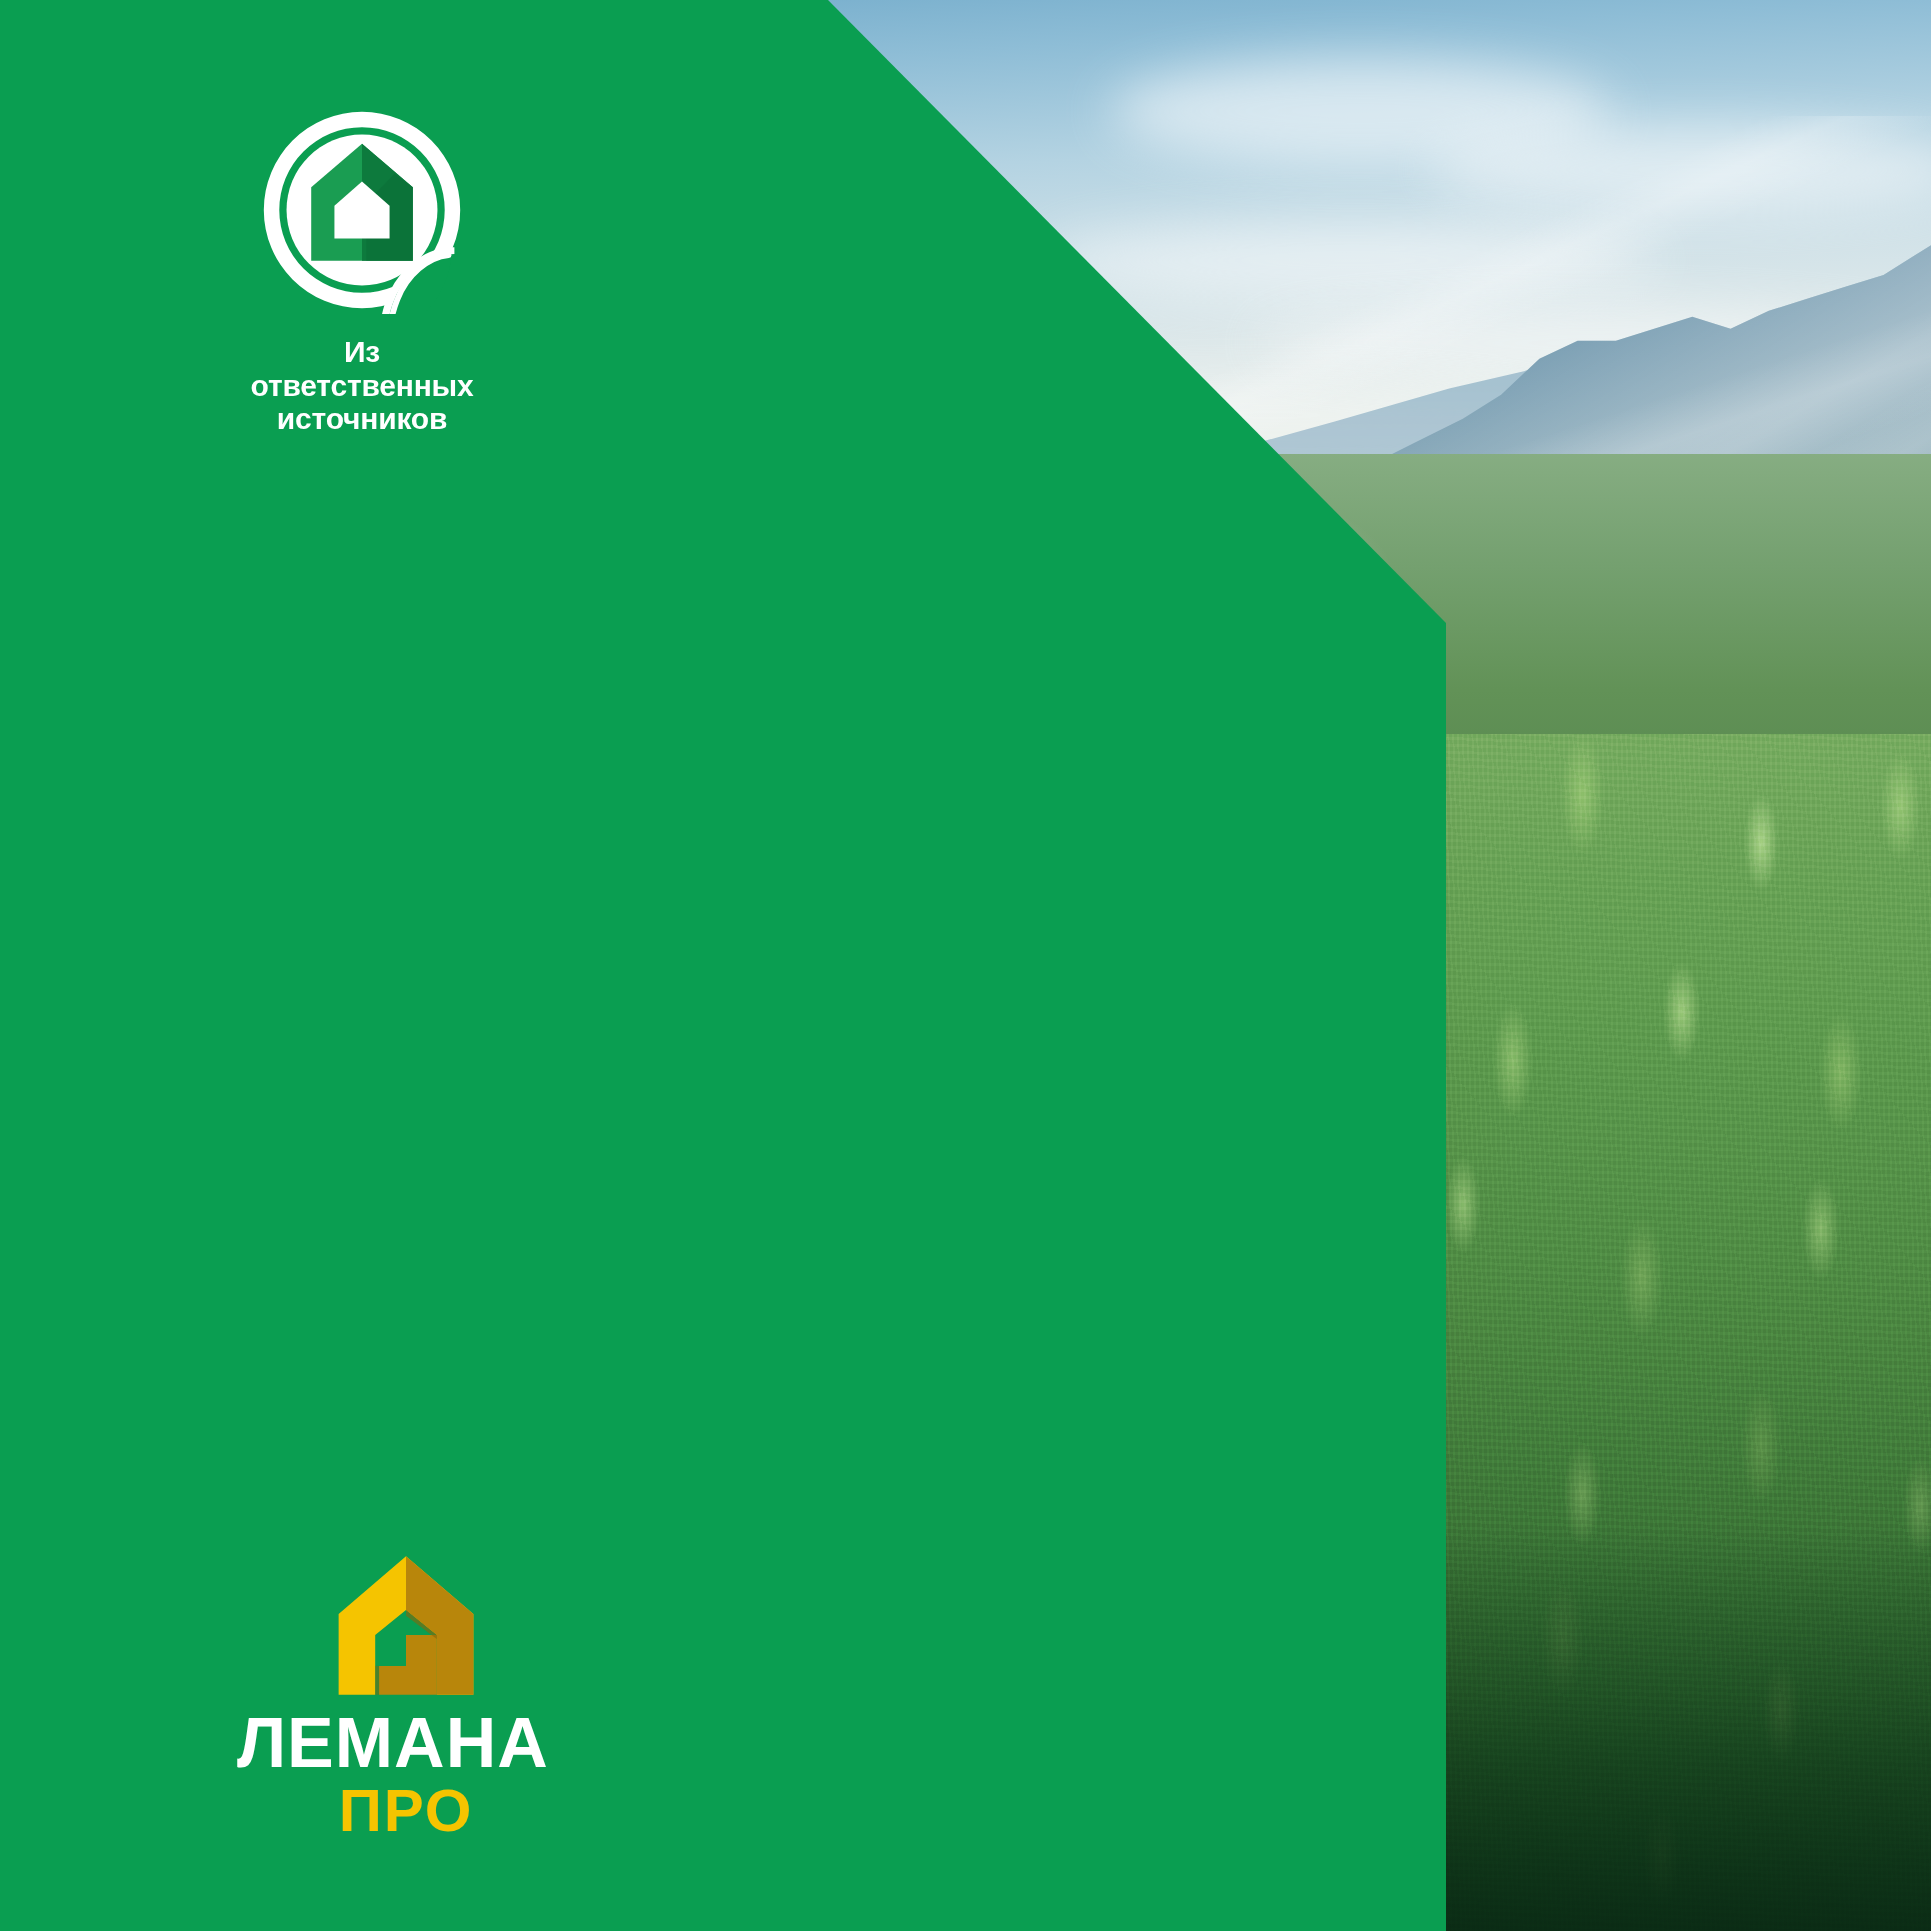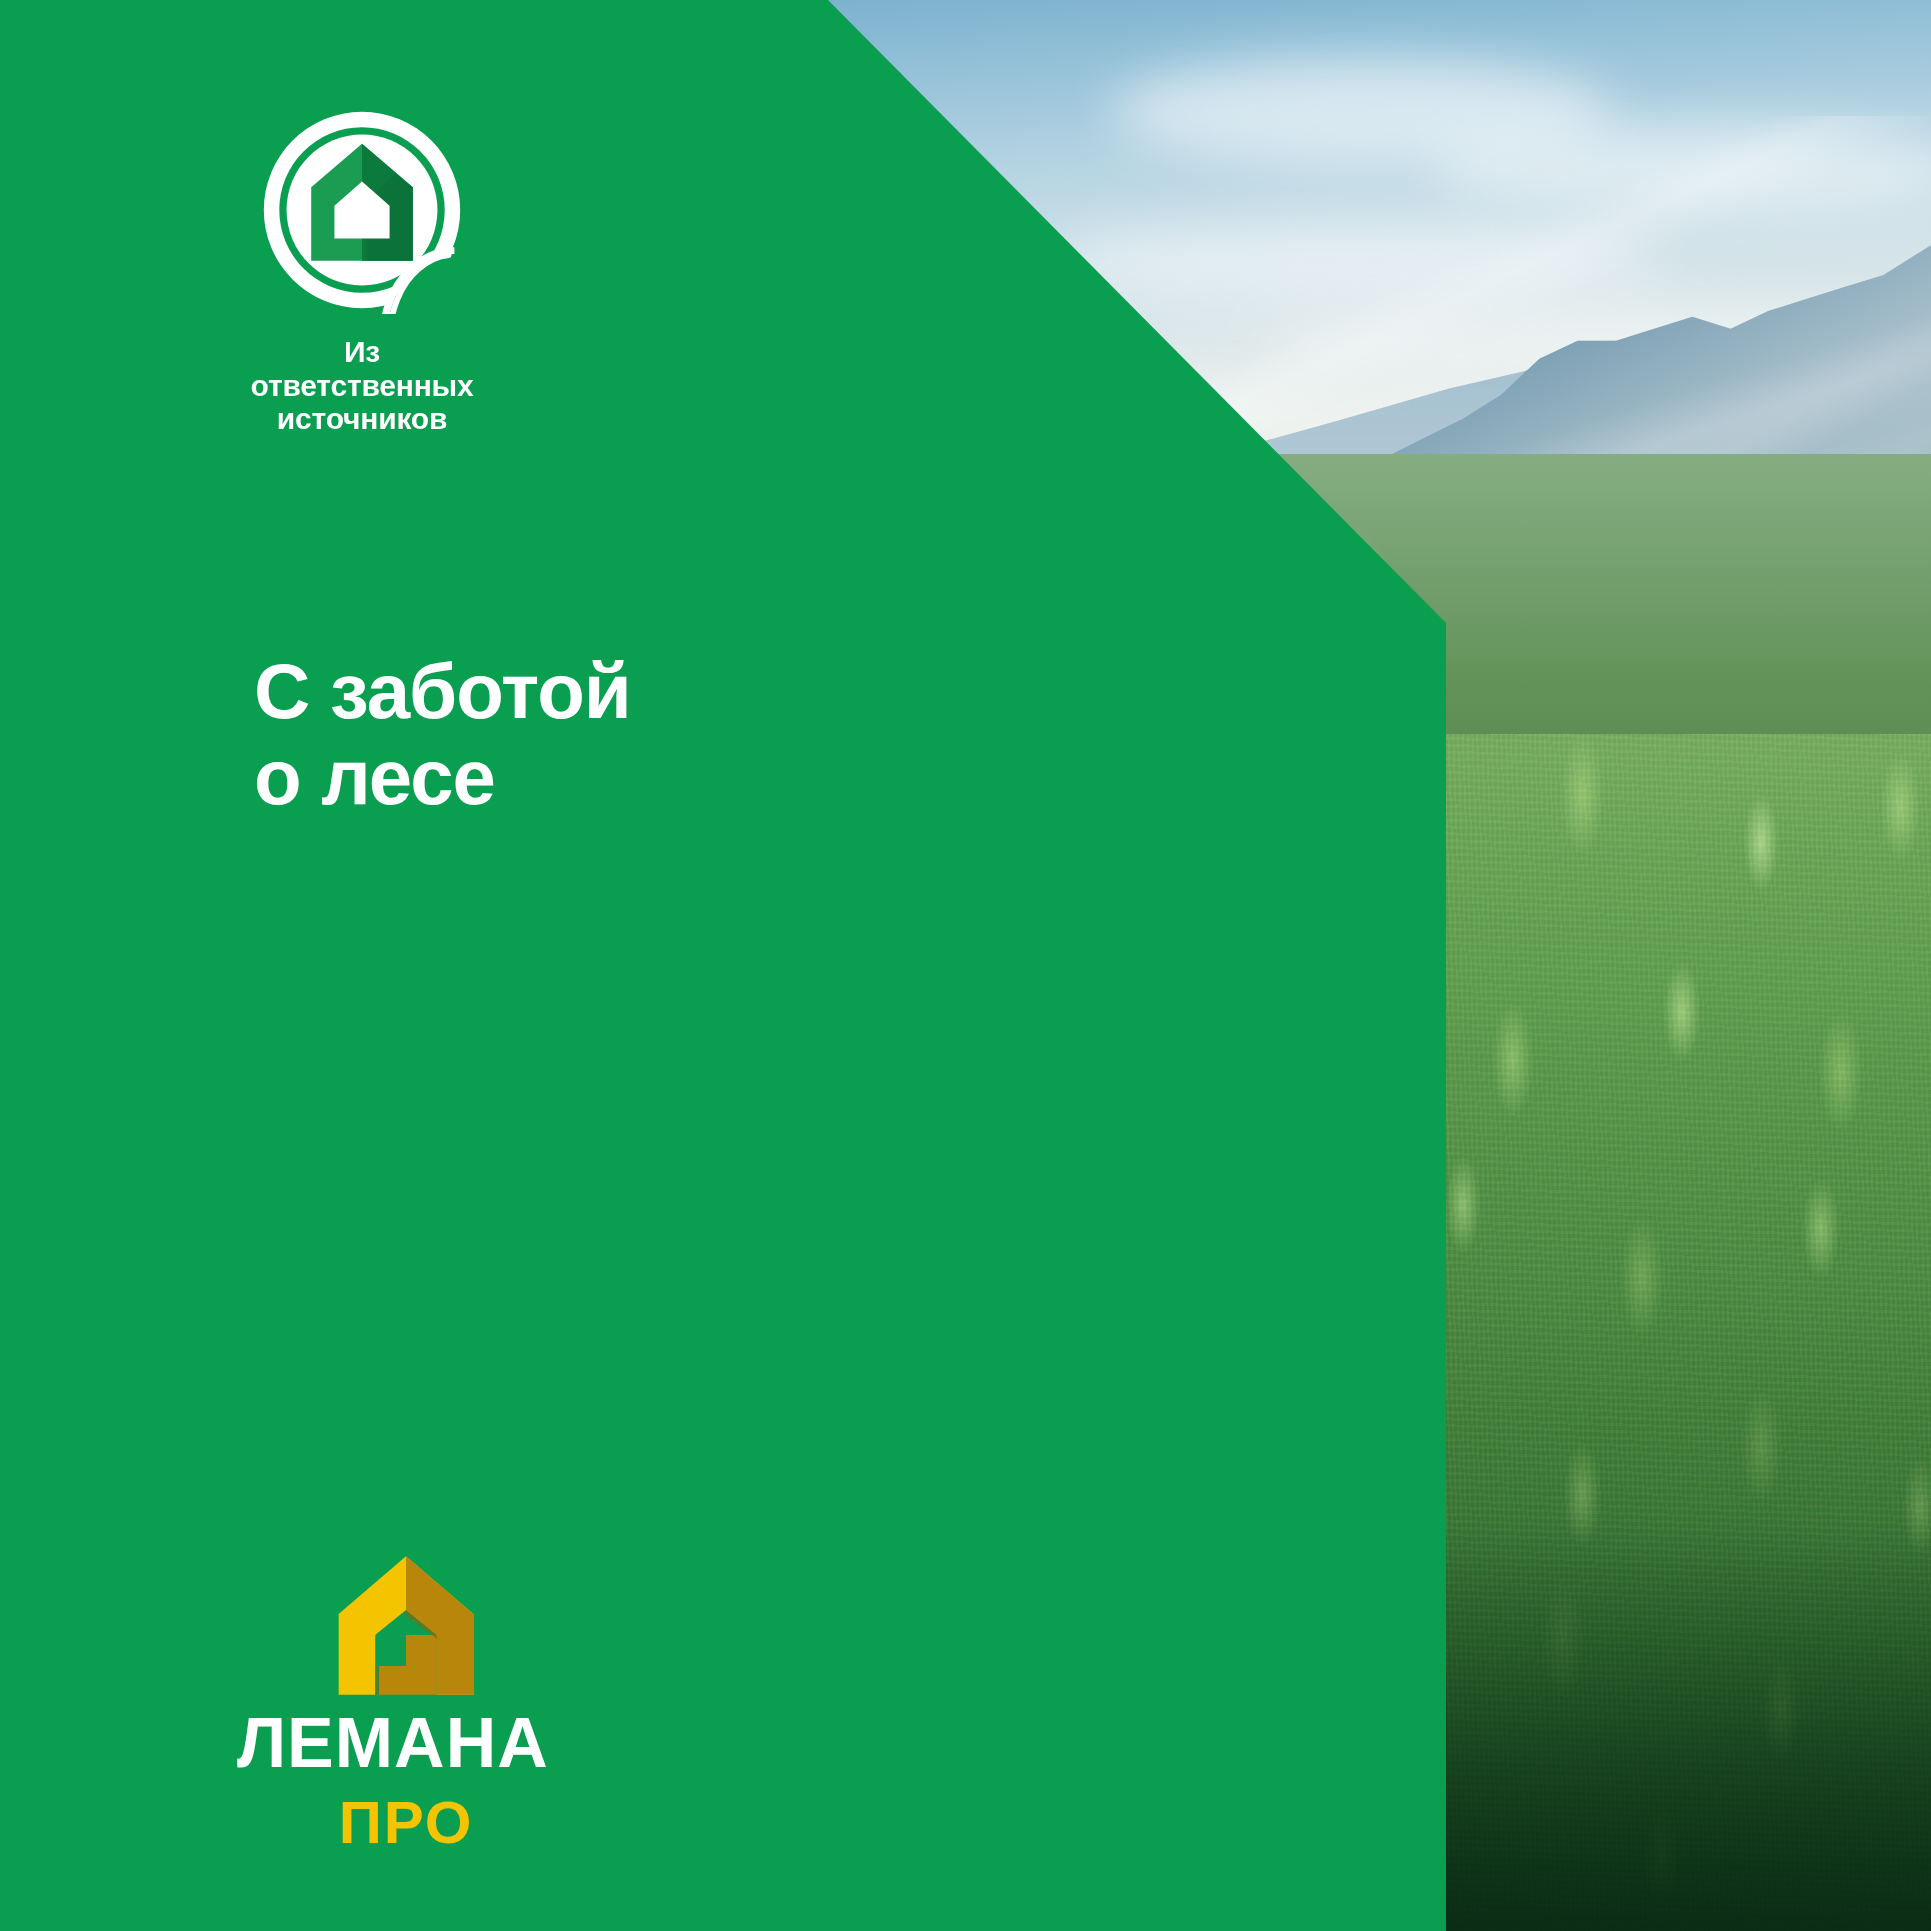--- a/index.html
+++ b/index.html
@@ -195,21 +195,21 @@
     letter-spacing:1px;
     line-height:1;
   }
   .brand-sub{
     color:#f5c400;
     font-size:60px;
     font-weight:bold;
     letter-spacing:1.9px;
     text-align:center;
     line-height:1;
-    margin-top:15px;
+    margin-top:3px;
   }
 </style>
 </head>
 <body>
 
 <div id="photo-layer">
   <div class="sky"></div>
 
   <div class="cloud" style="left:1110px; top:58px;  width:502px; height:106px; opacity:.55;"></div>
   <div class="cloud" style="left:1429px; top:126px; width:541px; height:87px;  opacity:.50;"></div>
@@ -255,22 +255,20 @@
         <path d="M200 150 C176 150 150 168 138 198 C128 222 130 238 130 238" fill="none" stroke="#ffffff" stroke-width="0"></path>
 
         <path d="M203 146 C176 145 147 165 134 197 C123 224 126 243 126 243
                  L134 243 C134 243 131 224 141 200 C153 171 179 153 203 153 Z" fill="#ffffff"></path>
       </svg>
     </div>
     <div class="cert-caption">Из ответственных
 источников</div>
   </div>
 
-  <h1 id="headline">С заботой
-о лесе</h1>
 
 
   <div id="brand-logo">
     <div class="brand-house">
       <svg viewBox="0 0 160 155" width="154" height="150" aria-hidden="true">
 
         <path d="M80 6 L150 66 L150 150 L112 150 L112 88 L80 62 L48 88 L48 150 L10 150 L10 66 Z" fill="#f5c400"></path>
 
         <path d="M80 6 L150 66 L150 150 L112 150 L112 88 L80 62 Z" fill="#b8860b"></path>
         <path d="M112 88 L112 150 L52 150 L52 120 L80 120 L80 88 Z" fill="#b8860b"></path>

